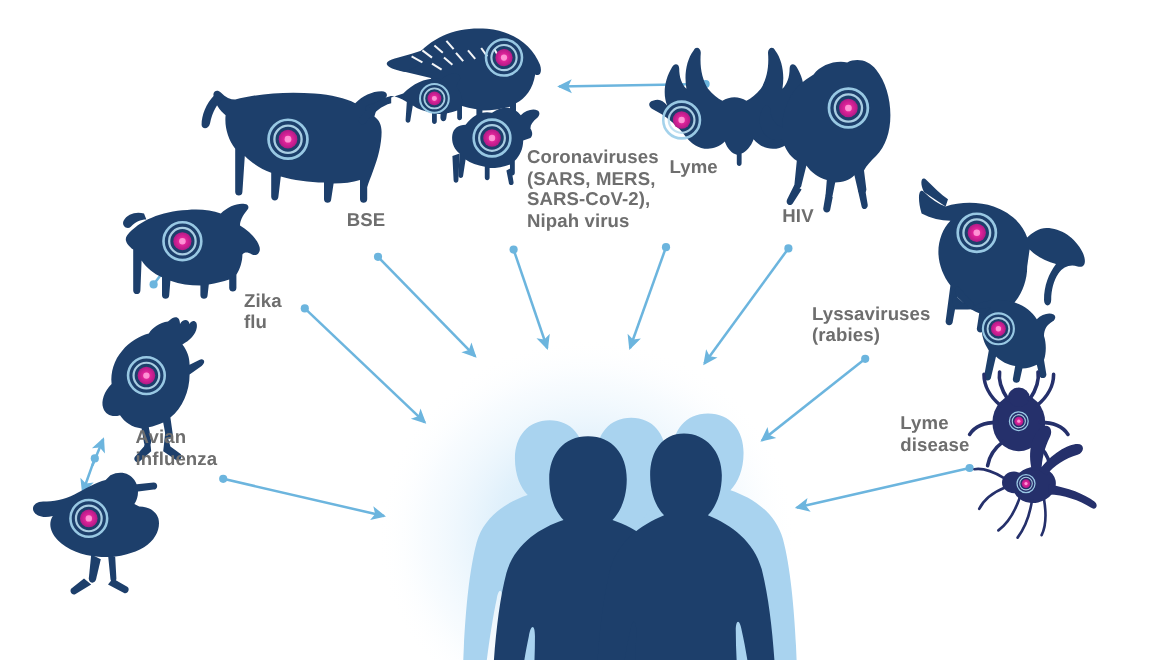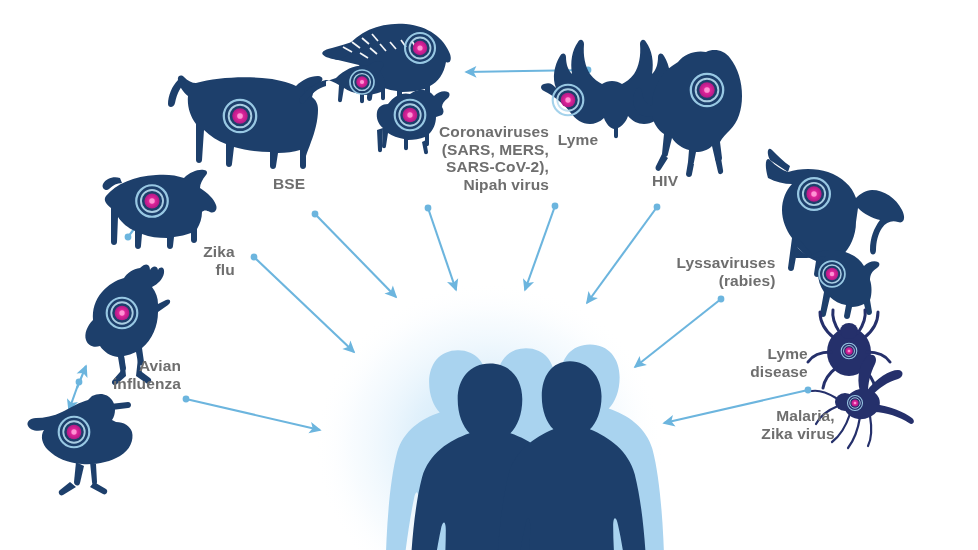--- a/index.html
+++ b/index.html
@@ -2,21 +2,21 @@
 <html><head>
 <meta charset="utf-8">
 <style>
   html,body{margin:0;padding:0;background:#fff;}
   body{width:978px;height:550px;overflow:hidden;
        font-family:"Liberation Sans","DejaVu Sans",sans-serif;}
   #stage{position:relative;width:978px;height:550px;background:#ffffff;overflow:hidden;}
 
   
   .lbl{position:absolute;color:#6e6e6e;font-weight:700;font-size:15.5px;
-       line-height:17.5px;letter-spacing:.1px;text-align:right;white-space:pre-line;
+       line-height:17.5px;letter-spacing:.1px;text-align:left;white-space:pre-line;
        transform:translate(-50%,-50%);}
 
   
   .layer{position:absolute;left:0;top:0;width:978px;height:550px;}
   #arrows{z-index:3;}
   #figs{z-index:4;}
   #humans{z-index:2;}
   #labels{z-index:6;}
 
   .ani{fill:#1d3f6b;}
@@ -345,32 +345,30 @@
       <circle cx="721" cy="299" r="3.4"></circle>
       <circle cx="808" cy="390" r="3.4"></circle>
     </g>
 
     <g stroke="#6cb5de" stroke-width="2.1" fill="none" marker-end="url(#ah)">
       <path d="M77 388 L86 366"></path>
     </g>
   </svg>
 
   <div class="layer" id="labels">
-    <div class="lbl" style="left:289px;top:184px">BSE</div>
+    <div class="lbl" style="left:305px;top:184px">BSE</div>
     <div class="lbl" style="left:494px;top:158px">Coronaviruses
 (SARS, MERS,
 SARS-CoV-2),
 Nipah virus</div>
     <div class="lbl" style="left:578px;top:140px">Lyme</div>
     <div class="lbl" style="left:665px;top:181px">HIV</div>
     <div class="lbl" style="left:219px;top:260px">Zika
 flu</div>
     <div class="lbl" style="left:726px;top:271px">Lyssaviruses
 (rabies)</div>
     <div class="lbl" style="left:147px;top:374px">Avian
 influenza</div>
     <div class="lbl" style="left:779px;top:362px">Lyme
 disease</div>
-    <div class="lbl" style="left:798px;top:424px">Malaria,
-Zika virus</div>
   </div>
 
 </div>
 
 </body></html>

